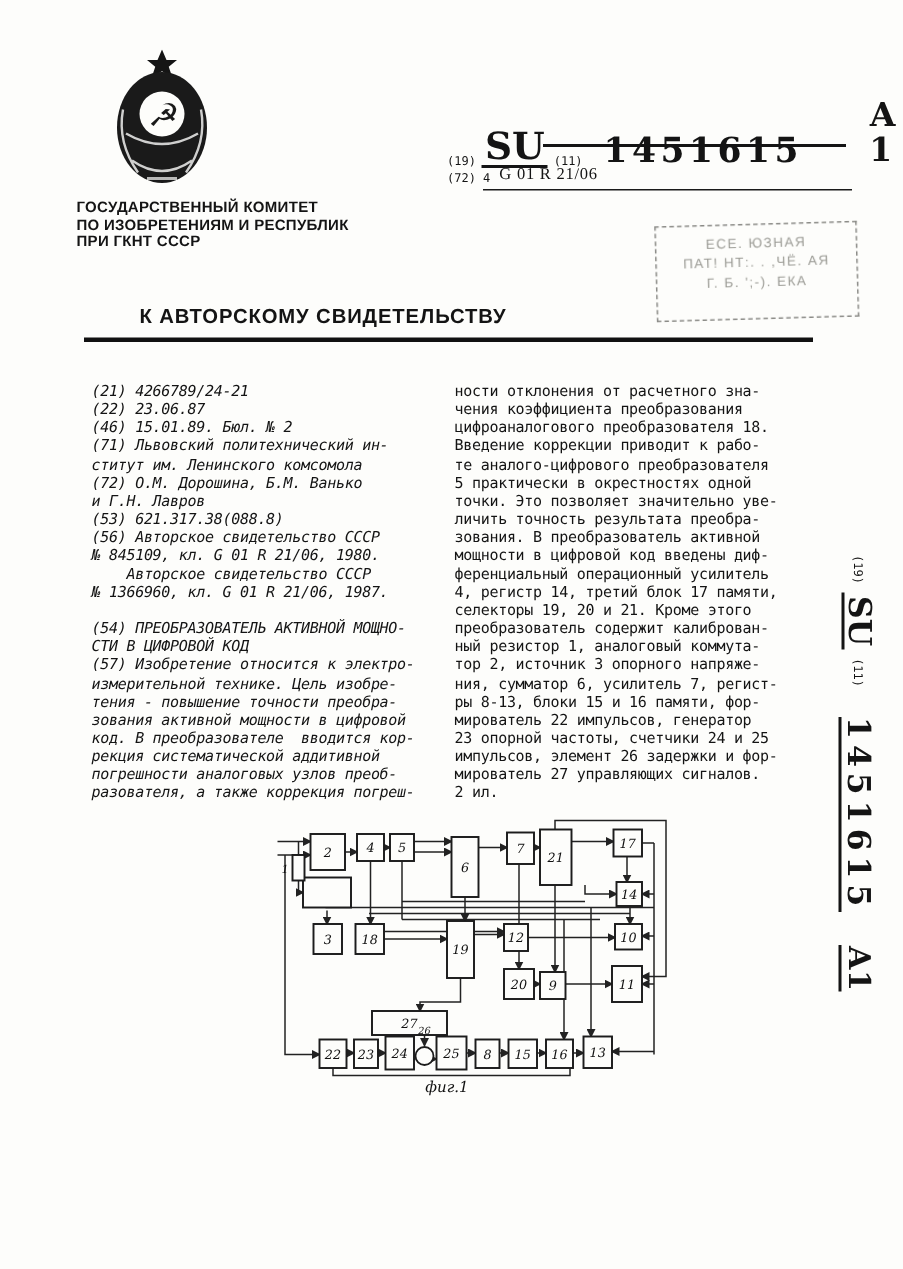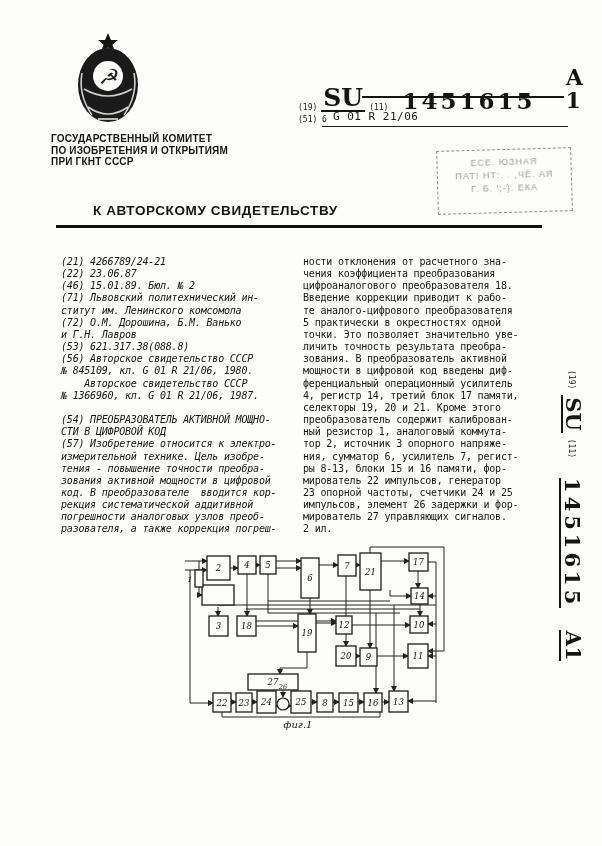--- a/index.html
+++ b/index.html
@@ -15,24 +15,24 @@
   
   .country{left:153px;top:58px;font-weight:bold;font-size:10.5px;line-height:12px;letter-spacing:.3px;}
   .committee{left:51px;top:133px;font-weight:bold;font-size:10px;line-height:11.5px;letter-spacing:.2px;}
   .doc-title{left:58px;top:166px;font-weight:bold;font-size:27px;letter-spacing:1.5px;}
   .doc-sub{left:61px;top:203px;font-weight:bold;font-size:13.5px;letter-spacing:.6px;padding-left:32px;}
 
   .code-small{font-size:8px;font-family:"DejaVu Sans Mono",monospace;}
   .publine{left:298px;top:66px;width:280px;display:flex;align-items:flex-end;gap:4px;}
   .su-big{font-family:"DejaVu Serif",serif;font-weight:bold;font-size:25px;line-height:24px;border-bottom:2px solid #141414;padding:0 2px;}
   .pub-num{font-family:"DejaVu Serif",serif;font-weight:bold;font-size:23px;line-height:23px;letter-spacing:3px;margin-left:10px;}
-  .pub-kind{font-family:"DejaVu Serif",serif;font-weight:bold;font-size:22px;line-height:23px;margin-left:26px;}
+  .pub-kind{font-family:"DejaVu Serif",serif;font-weight:bold;font-size:22px;line-height:23px;margin-left:40px;}
   .num-underline{left:362px;top:96px;width:202px;border-bottom:2px solid #141414;}
   .ipcline{left:298px;top:110px;display:flex;align-items:flex-end;gap:6px;}
-  .ipc-val{font-size:11px;letter-spacing:.5px;padding-bottom:1px;}
+  .ipc-val{font-size:11px;letter-spacing:.5px;padding-bottom:1px;font-family:Liberation Serif, serif;}
   .ipc-rule{left:322px;top:126px;width:246px;border-bottom:1.5px solid #1a1a1a;}
   .head-rule{left:56px;top:225px;width:486px;border-bottom:3px solid #111;}
 
   
   .stamp{
     left:437px;top:149px;width:133px;height:56px;
     border:1.5px dashed #8a8a86;transform:rotate(-1.6deg);
     color:#9b9b95;font-size:9px;line-height:13px;text-align:center;
     padding-top:6px;filter:blur(.5px);letter-spacing:1px;overflow:hidden;
   }
@@ -73,28 +73,28 @@
   <div class="abs publine">
     <span class="code-small">(19)</span>
     <span class="su-big">SU</span>
     <span class="code-small">(11)</span>
     <span class="pub-num">1451615</span>
     <span class="pub-kind">А 1</span>
   </div>
   <div class="abs num-underline"></div>
 
   <div class="abs ipcline">
-    <span class="code-small">(51) 6</span>
+    <span class="code-small">(72) 4</span>
     <span class="ipc-val mono">G 01 R 21/06</span>
   </div>
   <div class="abs ipc-rule"></div>
 
   <div class="abs sans committee">
       <div>ГОСУДАРСТВЕННЫЙ КОМИТЕТ</div>
-      <div>ПО ИЗОБРЕТЕНИЯ И ОТКРЫТИЯМ</div>
+      <div>ПО ИЗОБРЕТЕНИЯМ И РЕСПУБЛИК</div>
       <div>ПРИ ГКНТ СССР</div>
     </div>
 
   <div class="abs sans stamp">
       <div>ЕСЕ. ЮЗНАЯ</div>
       <div>ПАТ! НТ:. .  ,ЧЁ. АЯ</div>
       <div>Г. Б. ';-). ЕКА</div>
     </div>
 
   <div class="abs sans doc-sub">К АВТОРСКОМУ СВИДЕТЕЛЬСТВУ</div>

